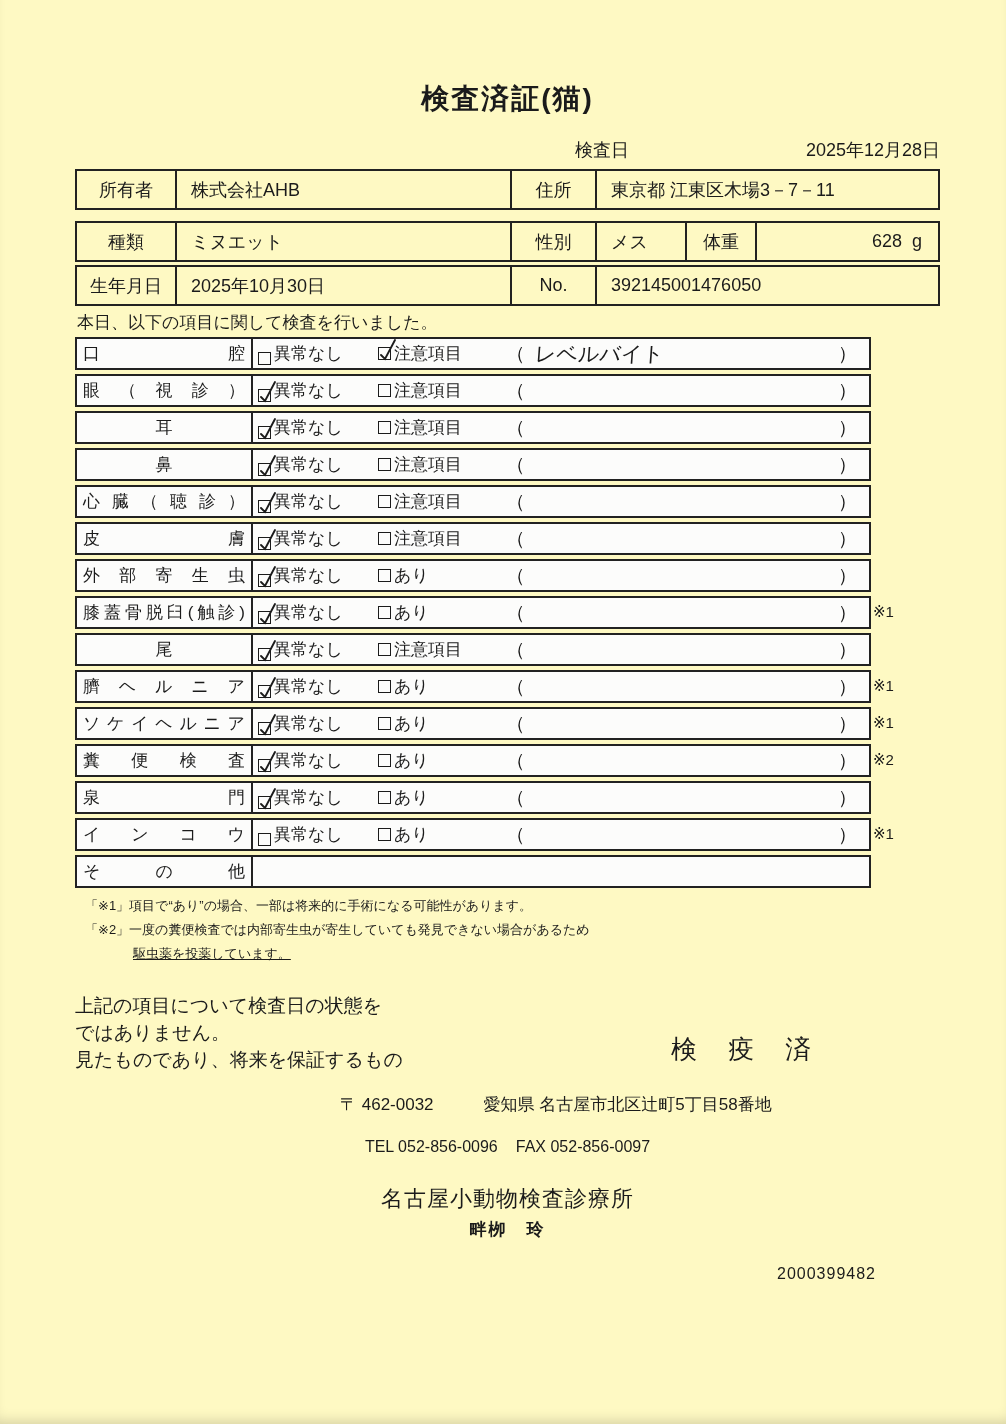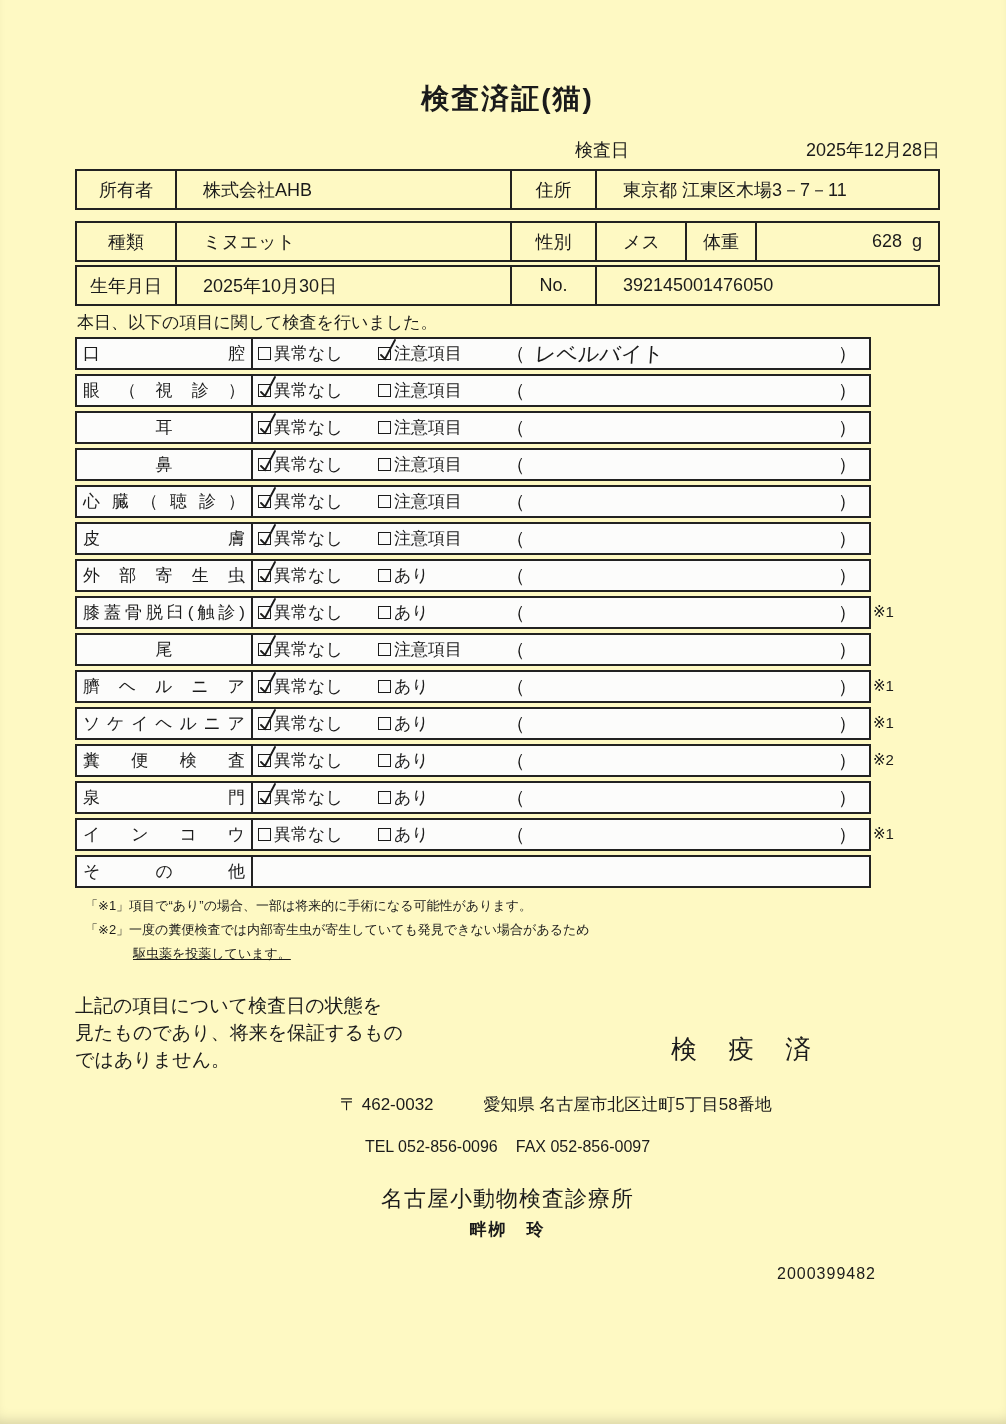--- a/index.html
+++ b/index.html
@@ -26,21 +26,21 @@
   .date-line {
     display:flex; justify-content:space-between;
     margin-left:500px;
     font-size:18px;
     margin-bottom:7px;
   }
   .hdr-table { border:2px solid #222; display:flex; height:41px; }
   .hdr-table .cell {
     display:flex; align-items:center;
     border-right:2px solid #222;
-    padding:0 26px;
+    padding:0 14px;
     font-size:18px;
     overflow:hidden; white-space:nowrap;
   }
   .hdr-table .cell:last-child { border-right:none; }
   .cell.lab { justify-content:center; }
   .owner-table { margin-bottom:11px; }
   .pet-table .row { margin-bottom:3px; }
   .w-100 { width:100px; } .w-335 { width:335px; } .w-85 { width:85px; }
   .w-90 { width:90px; } .w-70 { width:70px; }
   .w-rest { flex:1; }
@@ -66,21 +66,21 @@
     line-height:29px;
     padding:0 6px;
     text-align:justify;
     text-align-last:justify;
     text-justify:inter-character;
     white-space:nowrap; overflow:hidden;
   }
   .tlabel.single { text-align:center; text-align-last:center; }
   .tcontent { flex:1; display:flex; align-items:center; }
   .opt { display:flex; align-items:center; font-size:17px; white-space:nowrap; }
-  .opt-1 { margin-left:5px; width:120px; }
+  .opt-1 { margin-left:5px; width:120px;align-items:flex-end; }
   .opt-2 { width:128px; }
   .cbox {
     width:13px; height:13px;
     border:1.5px solid #1b1b1b;
     display:inline-block;
     position:relative;
     margin-right:3px;
     flex:none;
   }
   .cbox svg { position:absolute; left:-2px; top:-11px; width:22px; height:26px; overflow:visible; display:none; }
@@ -488,22 +488,22 @@
 
   <div class="footnotes">
     <div class="fn">「※1」項目で“あり”の場合、一部は将来的に手術になる可能性があります。</div>
     <div class="fn">「※2」一度の糞便検査では内部寄生虫が寄生していても発見できない場合があるため</div>
     <div class="fn fn-indent">駆虫薬を投薬しています。</div>
   </div>
 
   <div class="disc-row">
     <div class="disclaimer">
       <div>上記の項目について検査日の状態を</div>
+      <div>ではありません。</div>
       <div>見たものであり、将来を保証するもの</div>
-      <div>ではありません。</div>
     </div>
     <div class="stamp">検 疫 済</div>
   </div>
 
   <div class="addr-line">
     <span>〒 462-0032</span>
     <span>愛知県 名古屋市北区辻町5丁目58番地</span>
   </div>
 
   <div class="tel-line">

